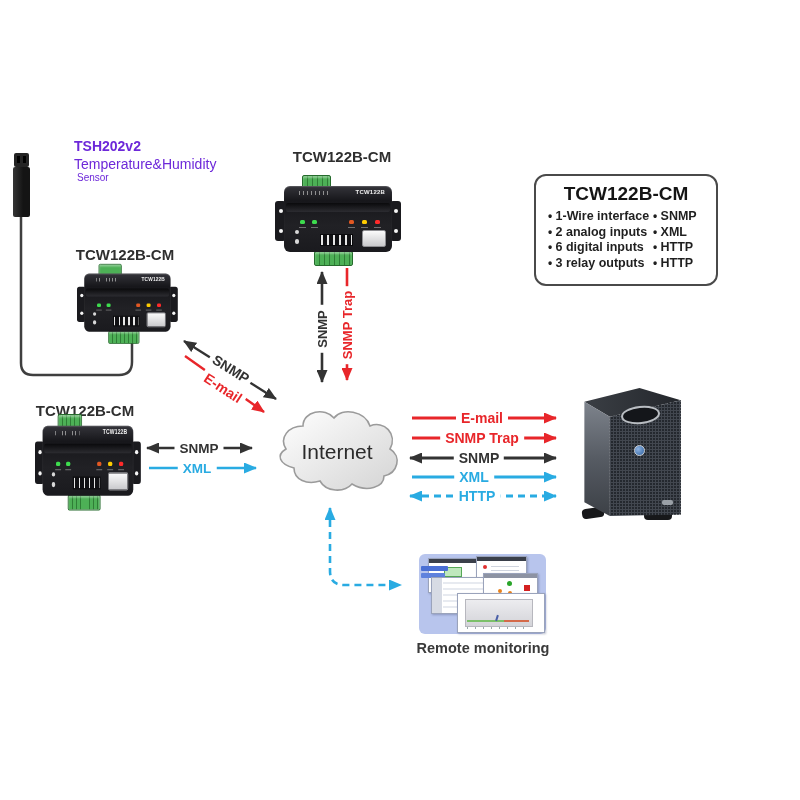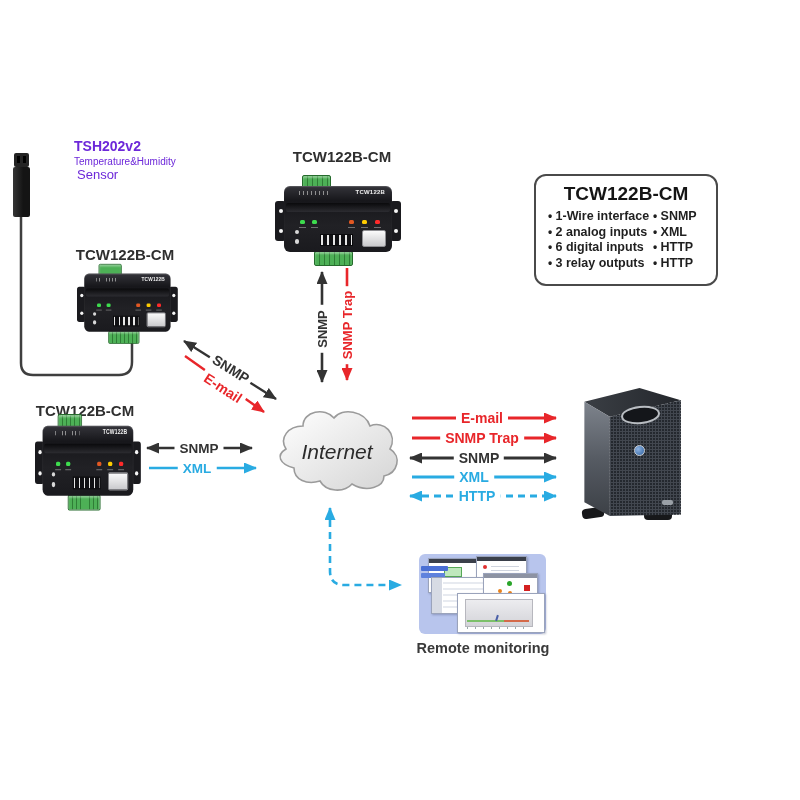--- a/index.html
+++ b/index.html
@@ -16,22 +16,22 @@
 
   .dev-label{position:absolute;transform:translate(-50%,-50%);font-size:15px;font-weight:600;color:#2f2f2f;white-space:nowrap;}
 
   
   .sensor-cap{position:absolute;left:14px;top:153px;width:15px;height:14px;background:#242424;border-radius:2px;}
   .sensor-cap::before,.sensor-cap::after{content:"";position:absolute;top:3px;width:3px;height:7px;background:#000;}
   .sensor-cap::before{left:3px;}.sensor-cap::after{right:3px;}
   .sensor-body{position:absolute;left:13px;top:167px;width:17px;height:50px;background:linear-gradient(90deg,#353535,#141414 60%);border-radius:2px;}
   .sensor-text{position:absolute;left:42px;top:138px;color:#6d28d9;margin-left:32px;}
   .sensor-text .t1{font-size:14px;font-weight:600;}
-  .sensor-text .t2{font-size:10px;margin-top:2px;}
-  .sensor-text .t3{font-size:13px;margin-left:3px;}
+  .sensor-text .t2{font-size:14px;margin-top:2px;}
+  .sensor-text .t3{font-size:10px;margin-left:3px;}
 
   
   .device{position:absolute;width:126px;height:92px;transform-origin:0 0;}
   .ear{position:absolute;top:27px;width:11px;height:40px;background:#1a1a1e;border-radius:3px;}
   .ear::before,.ear::after{content:"";position:absolute;left:3.5px;width:4px;height:4px;border-radius:50%;background:#f5f5f5;}
   .ear::before{top:8px;}.ear::after{bottom:8px;}
   .ear.l{left:0;}.ear.r{right:0;}
   .dev-body{position:absolute;left:9px;top:12px;width:108px;height:66px;background:linear-gradient(180deg,#34343a 0%,#17171b 22%,#212125 60%,#1a1a1e 100%);border-radius:6px;box-shadow:inset 0 1px 1px rgba(255,255,255,.18);}
   .terminal{position:absolute;background:repeating-linear-gradient(90deg,#4db056 0 4px,#2f7d36 4px 5px);border:1px solid #256b2c;border-radius:2px;box-shadow:inset 0 2px 2px rgba(255,255,255,.35);}
   .t-top{left:27px;top:1px;width:27px;height:13px;}
@@ -50,21 +50,21 @@
   
   .info-box{position:absolute;left:534px;top:174px;width:184px;height:112px;background:#fff;border:2px solid var(--box-border,#4a4a4a);border-radius:12px;box-sizing:border-box;}
   .info-title{text-align:center;font-size:19px;font-weight:700;color:#151515;margin-top:7px;}
   .info-cols{display:flex;padding:4px 8px 0 12px;font-weight:bold;}
   .info-col{color:#1f1f1f;font-size:12.5px;line-height:15.6px;}
   .info-col.left{width:105px;}
   .info-col.right{flex:1;}
   .info-item::before{content:"• ";font-size:12px;}
 
   
-  .internet-lbl{position:absolute;left:337px;top:452px;transform:translate(-50%,-50%);font-size:21px;color:#2b2b2b;font-style:italic;}
+  .internet-lbl{position:absolute;left:337px;top:452px;transform:translate(-50%,-50%);font-size:21px;color:#2b2b2b;}
   .server{position:absolute;left:578px;top:384px;width:106px;height:136px;}
   .srv-top{position:absolute;inset:0;background:linear-gradient(90deg,#3c4046,#23262b);clip-path:polygon(6% 13%,58% 3%,97% 12%,30% 24%);}
   .srv-side{position:absolute;inset:0;background:linear-gradient(180deg,#8a9099,#565b63 55%,#3a3e44);clip-path:polygon(6% 13%,30% 24%,30% 97%,6% 87%);}
   .srv-front{position:absolute;inset:0;background-color:#42474f;background-image:radial-gradient(circle at 1px 1px,#24282e 35%,transparent 40%);background-size:3px 3px;clip-path:polygon(30% 24%,97% 12%,97% 96%,30% 97%);}
   .srv-handle{position:absolute;left:41%;top:16%;width:33%;height:10%;border:2px solid #b9bdc2;border-radius:50%;background:#14161a;transform:rotate(-6deg);}
   .srv-logo{position:absolute;left:53%;top:45%;width:9px;height:9px;border-radius:50%;background:radial-gradient(circle at 35% 35%,#8fb4e2,#2c5f9e);border:1px solid #ccd0d5;}
   .srv-badge{position:absolute;left:79%;top:85%;width:11px;height:5px;background:#9aa0a7;border-radius:2px;}
   .srv-foot{position:absolute;background:#17181a;border-radius:4px;}
   .server-lbl{position:absolute;left:686px;top:412px;width:108px;font-size:13.5px;line-height:1.35;color:#333;}
 

